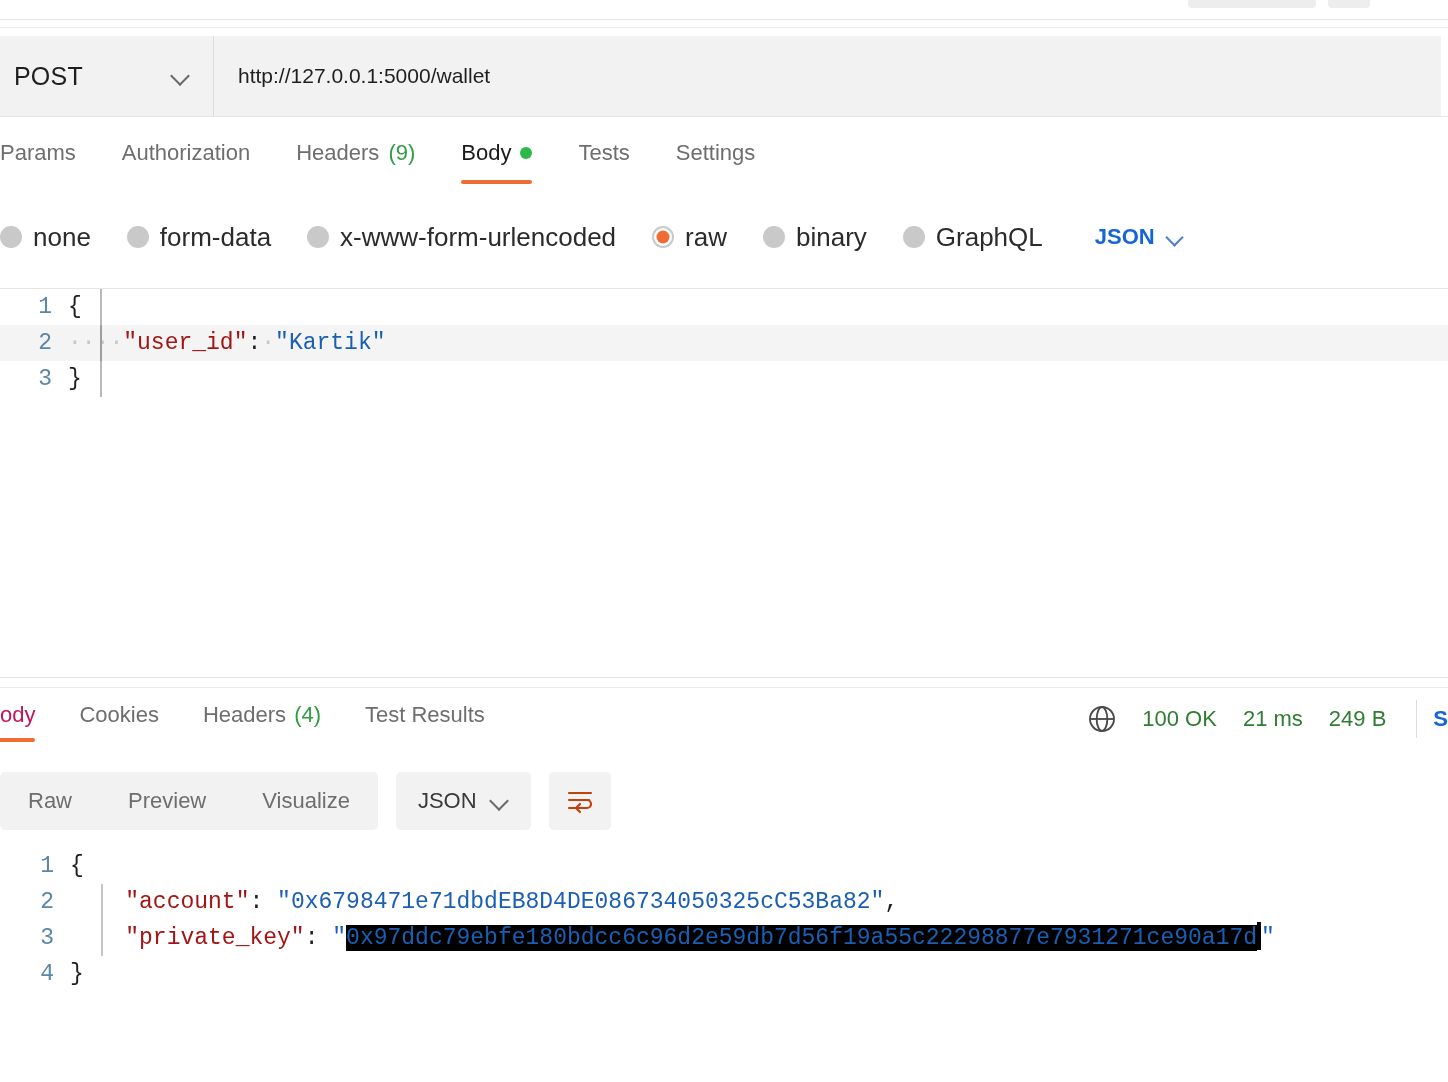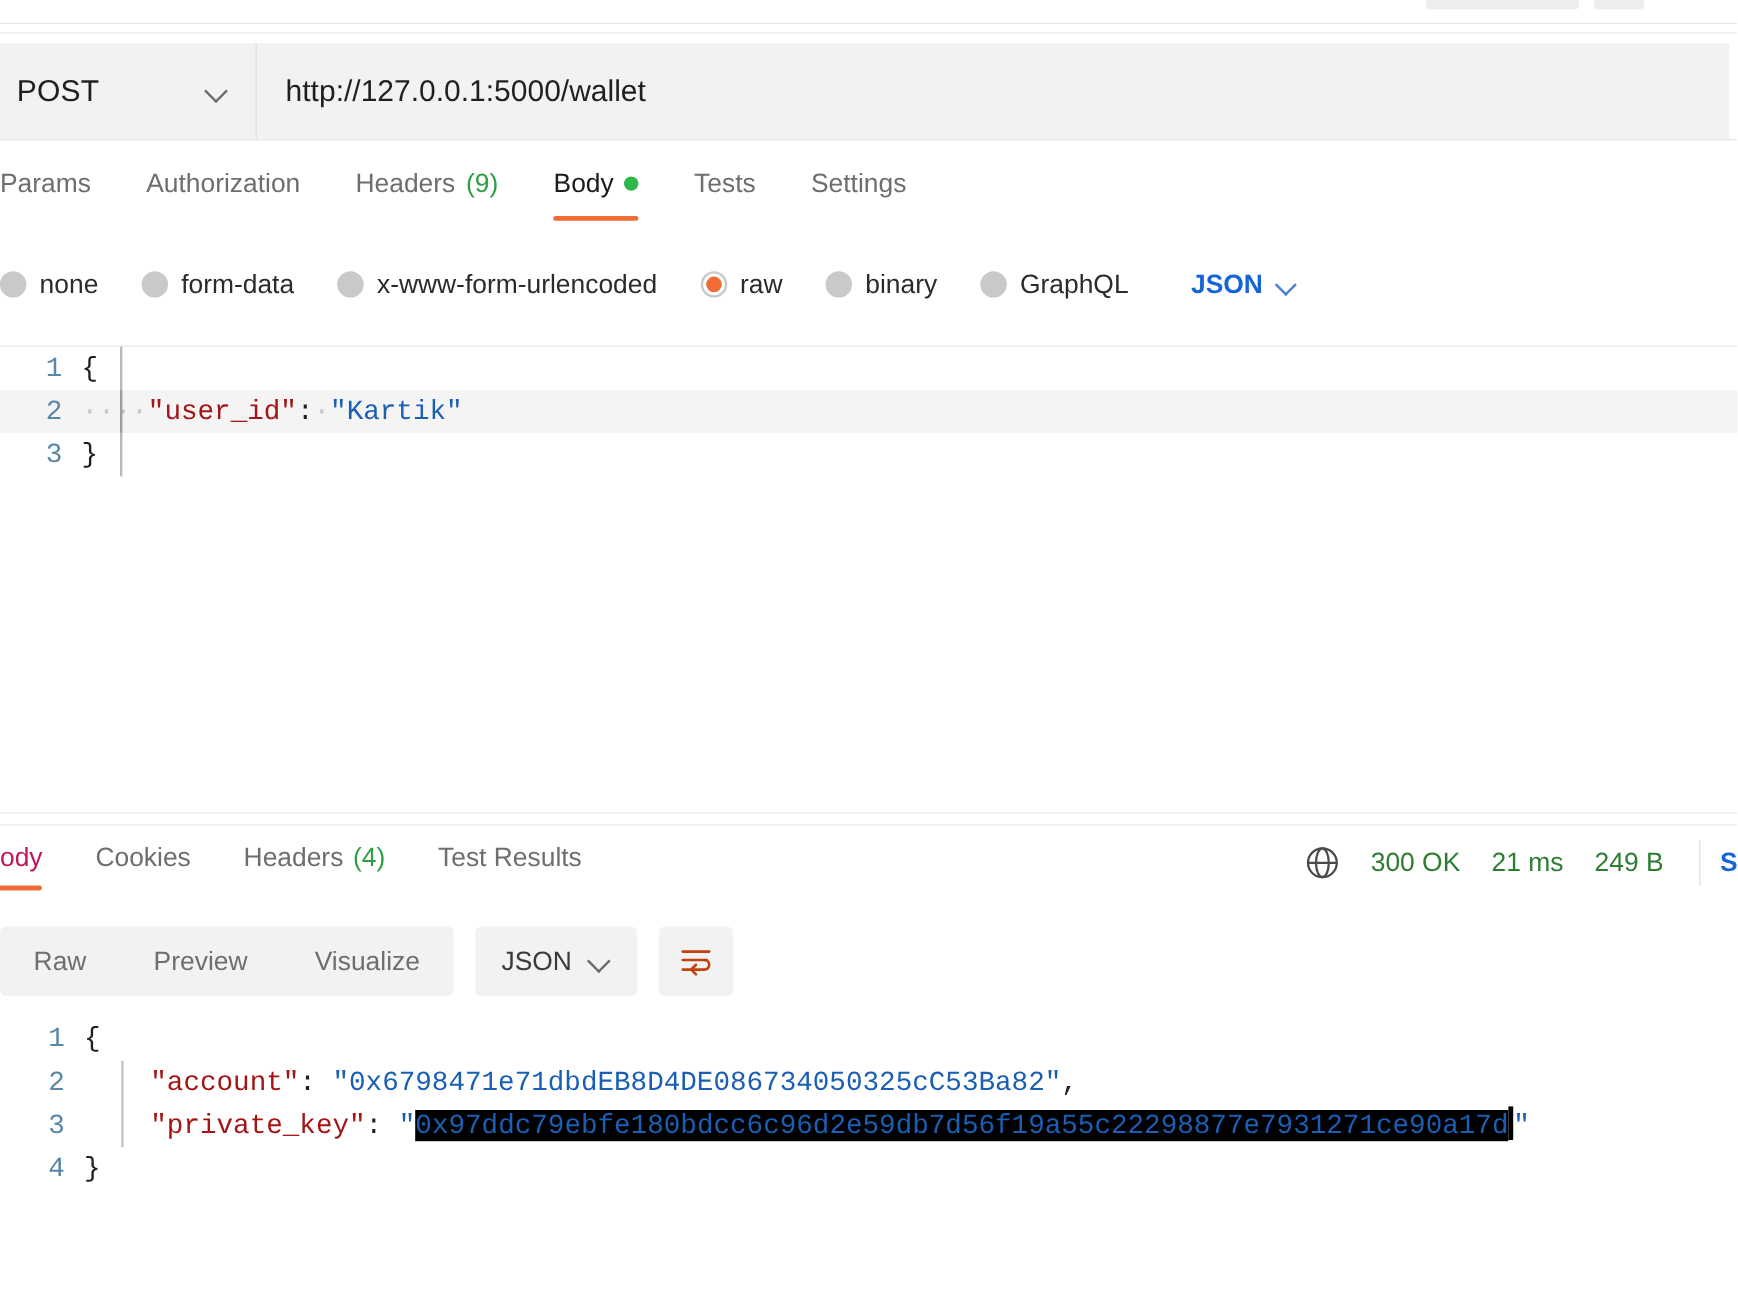--- a/index.html
+++ b/index.html
@@ -34,21 +34,21 @@
   .chev::after {
     content: ""; position: absolute; left: 2px; top: 3px;
     width: 12px; height: 12px;
     border-right: 2px solid #6b6b6b; border-bottom: 2px solid #6b6b6b;
     transform: rotate(45deg);
   }
   .url-box {
     flex: 1; height: 80px; background: #f2f2f2;
     display: flex; align-items: center; padding-left: 24px;
   }
-  .url-text { font-size: 25px; color: #1f1f1f; }
+  .url-text { font-size: 21px; color: #1f1f1f; }
   .urlbar-bottom { position: absolute; left: 0; top: 116px; width: 1448px; height: 1px; background: #e4e4e4; }
 
   
   .req-tabs { position: absolute; left: 0; top: 134px; width: 1247px; height: 62px; display: flex; align-items: flex-start; }
   .rtab {
     position: relative; font-size: 22px; color: #6e6e6e;
     padding: 6px 0 16px 0; margin-right: 46px; cursor: pointer; white-space: nowrap;
     display: flex; align-items: center; gap: 9px;
   }
   .rtab:first-child { margin-left: 0; }
@@ -61,21 +61,21 @@
 
   
   .radios { position: absolute; left: 0; top: 214px; width: 1448px; height: 46px; display: flex; align-items: center; }
   .radio-item { display: flex; align-items: center; gap: 11px; margin-right: 36px; cursor: pointer; white-space: nowrap; }
   .radio-dot { width: 22px; height: 22px; border-radius: 50%; background: #c9c9c9; flex: none; }
   .radio-item.checked .radio-dot { background: #ffffff; border: 2px solid #c9c9c9; position: relative; }
   .radio-item.checked .radio-dot::after {
     content: ""; position: absolute; left: 50%; top: 50%; width: 13px; height: 13px;
     background: #ef6c35; border-radius: 50%; transform: translate(-50%, -50%);
   }
-  .radio-label { font-size: 22px; color: #2b2b2b; }
+  .radio-label { font-size: 26px; color: #2b2b2b; }
   .json-select { display: flex; align-items: center; gap: 12px; margin-left: 16px; cursor: pointer; }
   .json-select .jtext { font-size: 22px; color: #1565d8; font-weight: bold; }
   .chev-sm { width: 17px; height: 17px; position: relative; }
   .chev-sm::after {
     content: ""; position: absolute; left: 1px; top: 2px; width: 11px; height: 11px;
     border-right: 2px solid #4a7fd4; border-bottom: 2px solid #4a7fd4; transform: rotate(45deg);
   }
   .radios-rule { position: absolute; left: 0; top: 288px; width: 1448px; height: 1px; background: #e4e4e4; }
 
   
@@ -257,21 +257,21 @@
         <span>Test Results</span>
       </div>
     </div>
 
   <div class="status-wrap">
     <svg class="globe" viewBox="0 0 24 24" fill="none" stroke="#4a4a4a" stroke-width="1.4">
       <circle cx="12" cy="12" r="9"></circle>
       <ellipse cx="12" cy="12" rx="4" ry="9"></ellipse>
       <line x1="3" y1="12" x2="21" y2="12"></line>
     </svg>
-    <span class="status-txt">300 OK</span>
+    <span class="status-txt">100 OK</span>
     <span class="status-txt">21 ms</span>
     <span class="status-txt">249 B</span>
     <span class="status-sep"></span>
     <span class="save-example">S</span>
   </div>
 
   <div class="view-toolbar">
     <div class="seg" id="view-modes">
         <div class="seg-item">Raw</div>
         <div class="seg-item">Preview</div>

